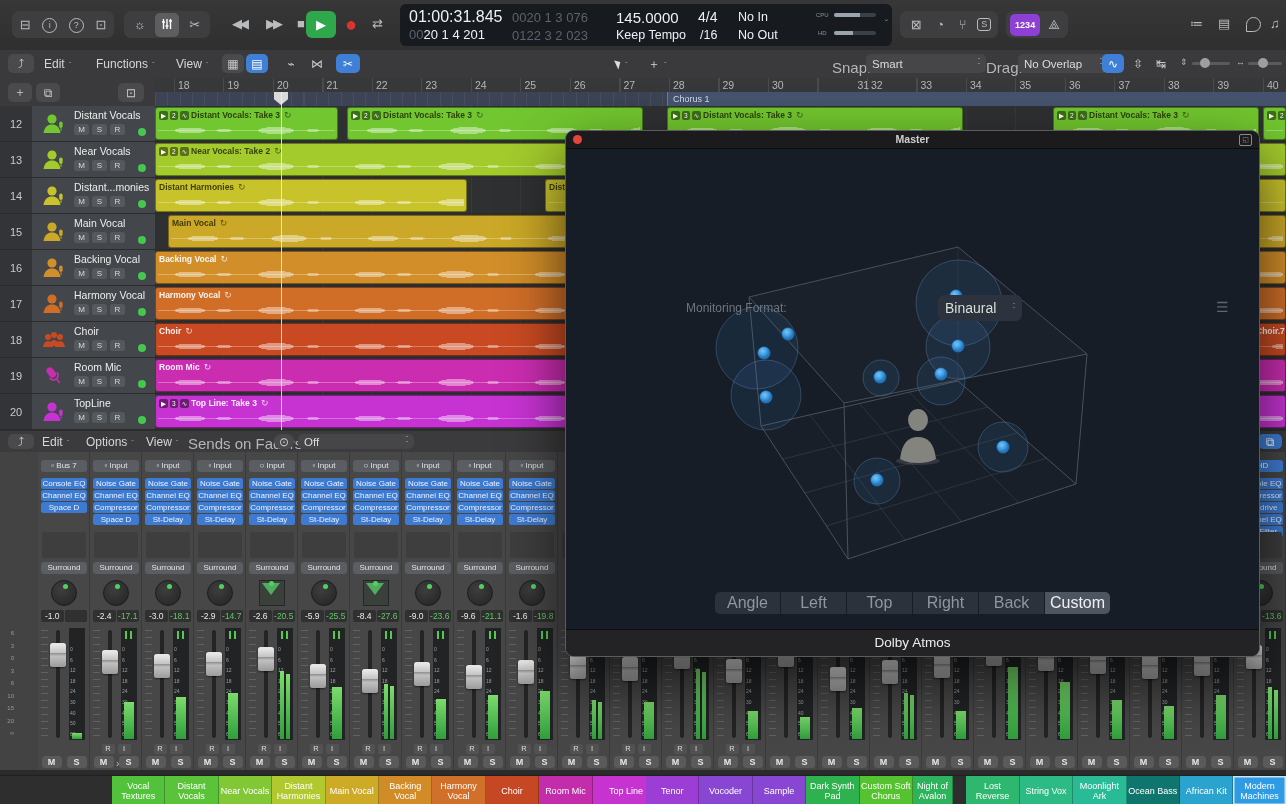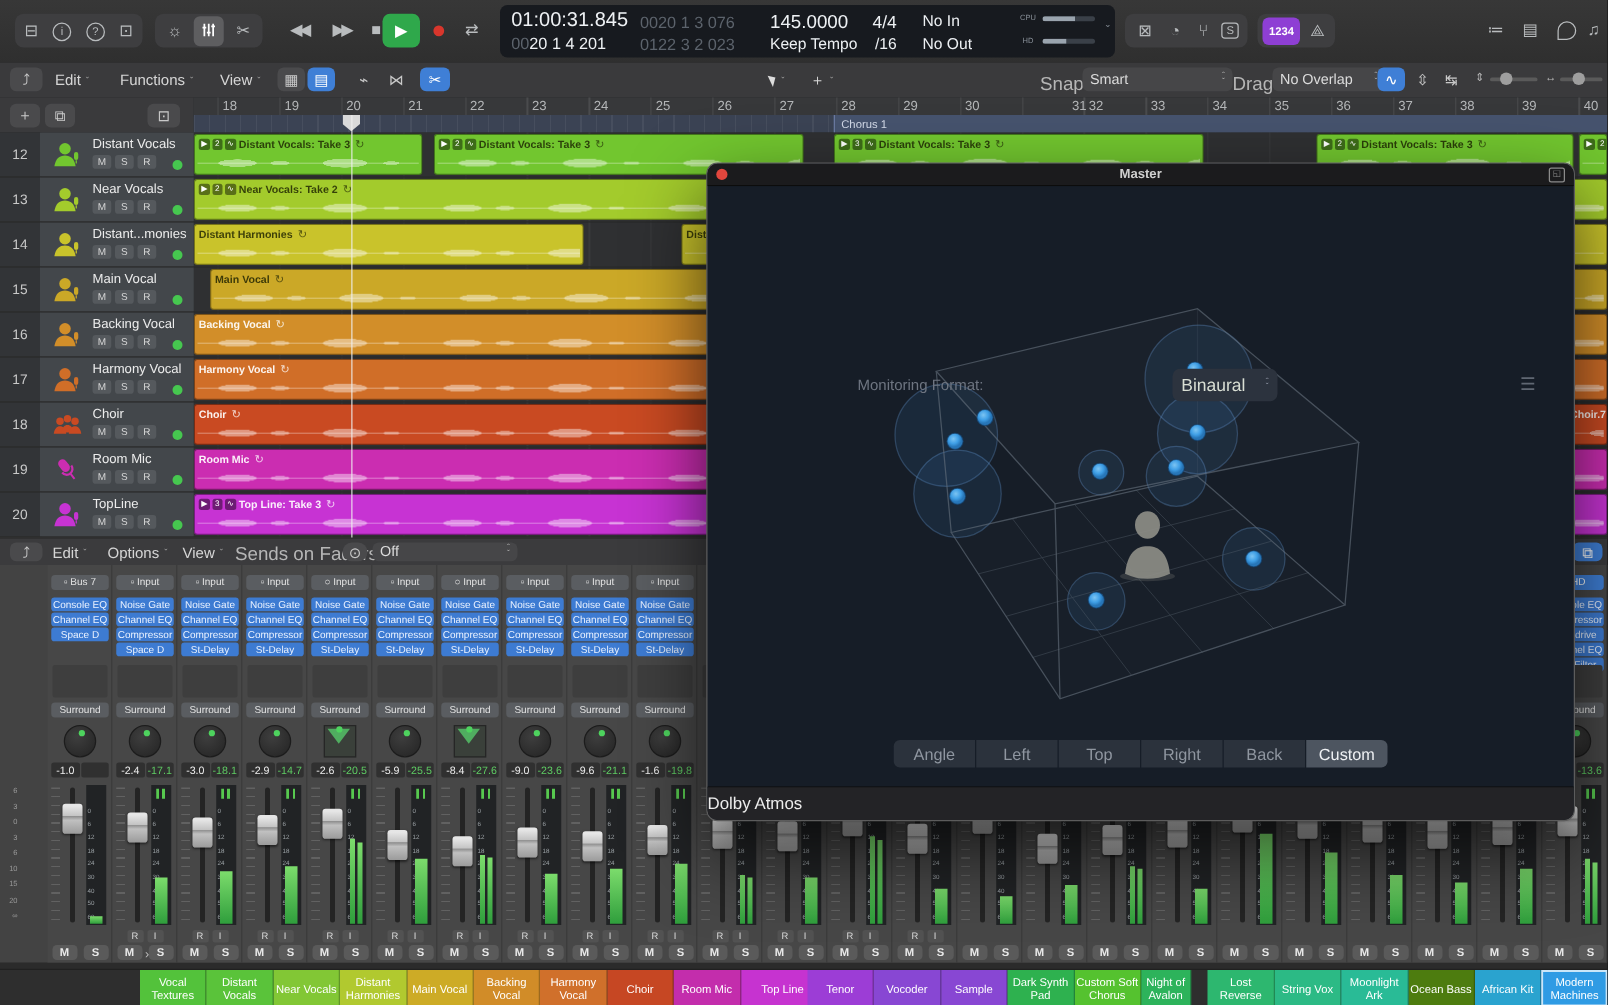--- a/index.html
+++ b/index.html
@@ -109,24 +109,24 @@
 
 #master{left:565px;top:130px;width:693px;height:525px;background:#161d27;border-radius:9px;border:1px solid #5c5c5c;box-shadow:0 25px 60px rgba(0,0,0,.65);z-index:50}
 #mw-title{position:absolute;left:0;top:0;width:100%;height:17px;background:#1b1b1d;border-radius:8px 8px 0 0;border-bottom:1px solid #0c0c0c}
 #mw-title .t{position:absolute;left:0;right:0;top:2px;text-align:center;font-size:10.5px;font-weight:bold;color:#cfcfcf}
 #close-dot{position:absolute;left:7px;top:4px;width:9px;height:9px;border-radius:50%;background:#e2463d}
 #mw-zoom{position:absolute;right:7px;top:3px;width:11px;height:10px;border:1px solid #8b8b8b;border-radius:2px;color:#8b8b8b;font-size:7px;line-height:9px;text-align:center}
 #mon-label{position:absolute;left:120px;top:170px;width:245px;text-align:left;font-size:12px;color:#6e7581}
 #mon-dd{position:absolute;left:372px;top:164px;width:84px;height:26px;background:#2c333e;border-radius:6px;display:flex;align-items:center;padding:0 7px;box-sizing:border-box;font-size:14px;color:#d9dfd4}
 #mw-list{position:absolute;left:650px;top:168px;font-size:14px;color:#5f6772}
 #views{position:absolute;left:149px;top:461px;display:flex;gap:1px}
-.vbtn{width:65px;height:22px;background:#2b323c;color:#8f96a0;font-size:13px;display:flex;align-items:center;justify-content:center}
+.vbtn{width:65px;height:22px;background:#2b323c;color:#8f96a0;font-size:16px;display:flex;align-items:center;justify-content:center}
 .vbtn:first-child{border-radius:5px 0 0 5px}.vbtn:last-child{border-radius:0 5px 5px 0}
 .vbtn.active{background:#4d5560;color:#eef0f3}
-#mw-footer{position:absolute;left:0;bottom:0;width:100%;height:26px;background:#232326;border-radius:0 0 8px 8px;border-top:1px solid #0e0e0e;font-size:13.5px;color:#ececec;line-height:26px}
+#mw-footer{position:absolute;left:0;bottom:0;width:100%;height:26px;background:#232326;border-radius:0 0 8px 8px;border-top:1px solid #0e0e0e;text-align:center;font-size:13.5px;color:#ececec;line-height:26px}
 #cube-svg{position:absolute;left:0;top:0;width:693px;height:525px;pointer-events:none}
 </style>
 </head>
 <body>
 
 <div id="app">
 
   <div id="top-toolbar" class="abs">
     <div class="pill" style="left:12px;top:11px;width:102px;height:27px">
       <span class="ticon">⊟</span>
@@ -1349,21 +1349,21 @@
       </div>
       <div class="chip" style="left: 966.4px; width: 53.4px; background: rgb(45, 183, 111);">
         <span>Lost Reverse</span>
       </div>
       <div class="chip" style="left: 1019.8px; width: 53.4px; background: rgb(44, 186, 133);">
         <span>String Vox</span>
       </div>
       <div class="chip" style="left: 1073.2px; width: 53.4px; background: rgb(41, 187, 150);">
         <span>Moonlight Ark</span>
       </div>
-      <div class="chip" style="left: 1126.6px; width: 53.4px; background: #4d7c0f;">
+      <div class="chip" style="left: 1126.6px; width: 53.4px; background: #0f766e;">
         <span>Ocean Bass</span>
       </div>
       <div class="chip" style="left: 1180px; width: 53.4px; background: rgb(42, 163, 207);">
         <span>African Kit</span>
       </div>
       <div class="chip" style="left: 1233.4px; width: 53.4px; background: rgb(47, 155, 228); box-shadow: rgba(255, 255, 255, 0.75) 0px 0px 0px 1.5px inset;">
         <span>Modern Machines</span>
       </div>
     </div>
 

